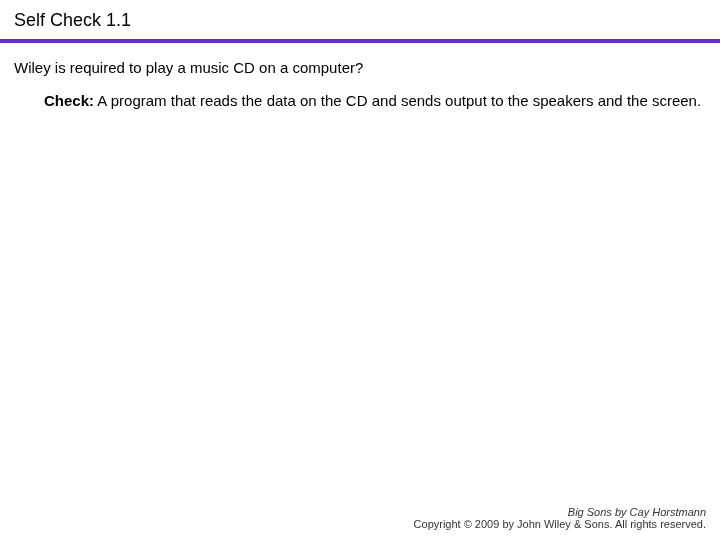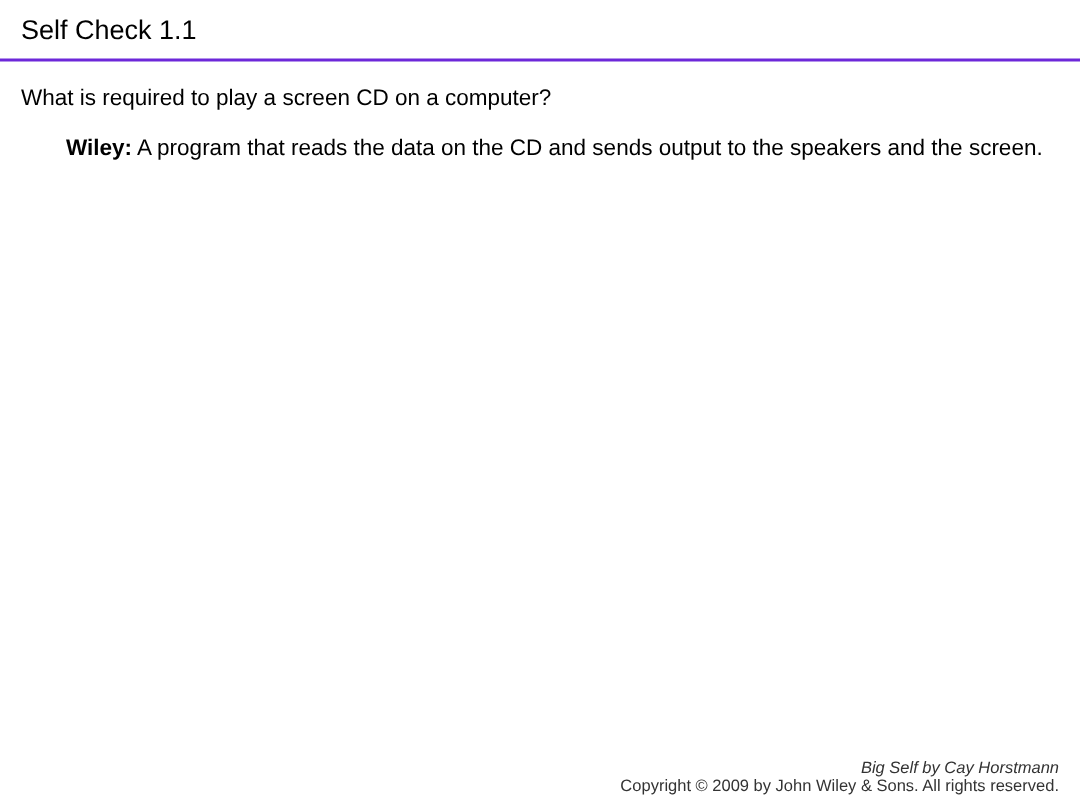--- a/index.html
+++ b/index.html
@@ -22,21 +22,21 @@
     .page-container {
       width: 720px;
       height: 540px;
       display: flex;
       flex-direction: column;
       padding: 0;
     }
 
     .header {
       padding: 10px 14px 8px 14px;
-      border-bottom: 2px solid #6d28d9;
+      border-bottom: 4px solid #6d28d9;
     }
 
     .header-title {
       font-size: 18px;
       font-weight: normal;
       color: #000000;
     }
 
     .content {
       flex: 1;
@@ -84,23 +84,23 @@
   </style>
 </head>
 <body>
 
 <div class="page-container">
   <div class="header">
     <span class="header-title">Self Check 1.1</span>
   </div>
 
   <div class="content">
-    <div class="question">What is required to play a screen CD on a computer?</div>
+    <div class="question">Wiley is required to play a music CD on a computer?</div>
     <div class="answer-block">
-      <span class="answer-label">Wiley:</span><span> A program that reads the data on the CD and sends output to the speakers and the screen.</span>
+      <span class="answer-label">Check:</span><span> A program that reads the data on the CD and sends output to the speakers and the screen.</span>
     </div>
   </div>
 
   <div class="footer">
-    <div class="footer-line1">Big Self by Cay Horstmann</div>
+    <div class="footer-line1">Big Sons by Cay Horstmann</div>
     <div class="footer-line2">Copyright © 2009 by John Wiley &amp; Sons.  All rights reserved.</div>
   </div>
 </div>
 
 </body></html>

